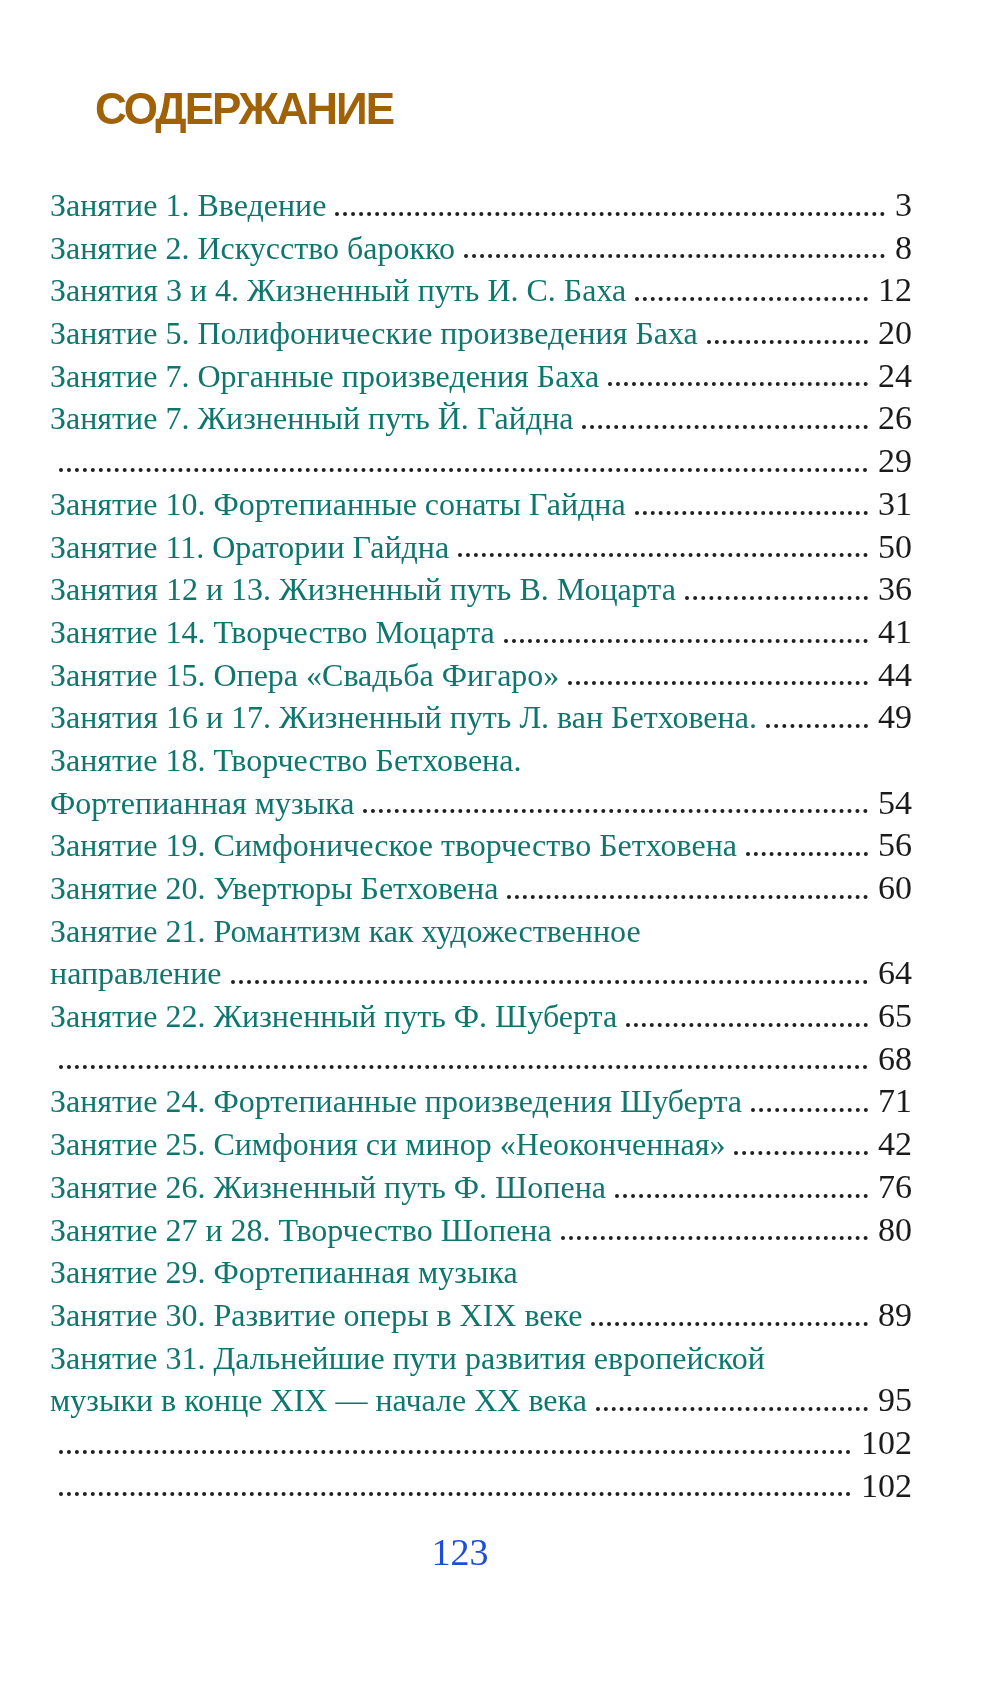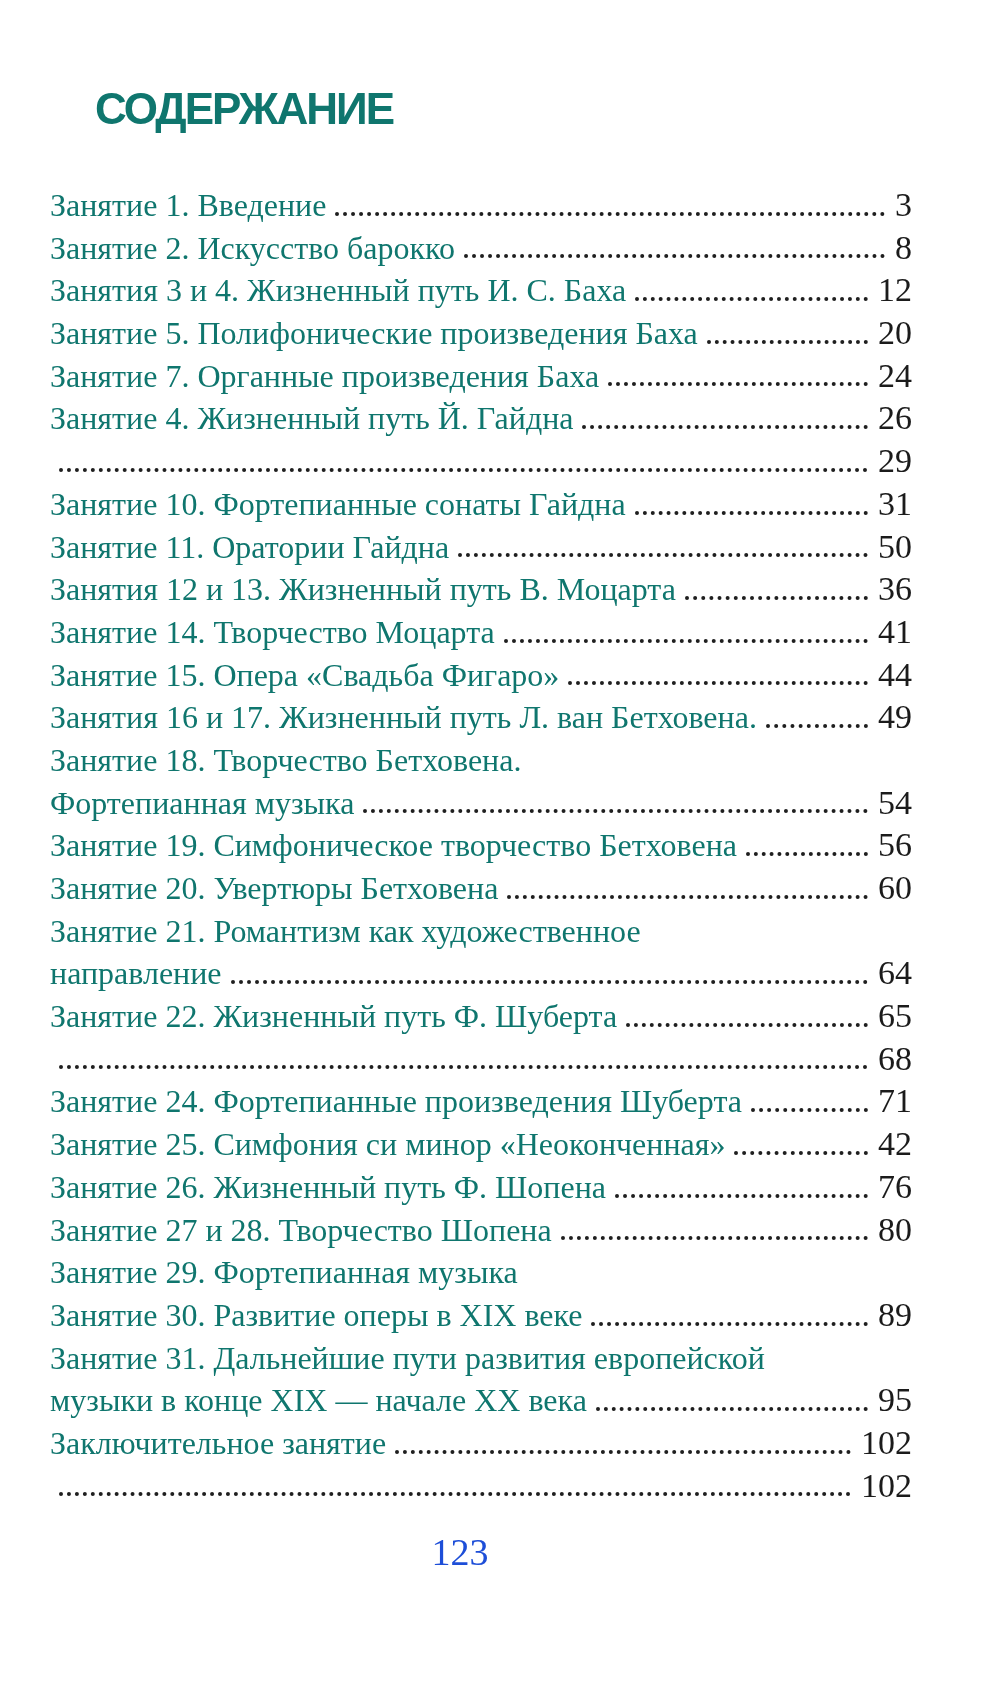--- a/index.html
+++ b/index.html
@@ -20,21 +20,21 @@
     height: 1690px;
     background: #ffffff;
   }
   .title {
     margin: 86px 0 0 95px;
     font-family: "Liberation Sans", sans-serif;
     font-weight: bold;
     font-size: 44px;
     line-height: 46px;
     letter-spacing: -2px;
-    color: #0f766e;
+    color: #a16207;
   }
   .toc {
     margin: 52px 88px 0 50px; 
   }
   .row {
     height: 42.7px;
     display: flex;
     align-items: stretch;
   }
   .row .t {
@@ -93,21 +93,21 @@
         <span class="t">Занятие 5. Полифонические произведения Баха</span>
         <span class="leader"></span>
         <span class="pg">20</span>
       </div>
       <div class="row">
         <span class="t">Занятие 7. Органные произведения Баха</span>
         <span class="leader"></span>
         <span class="pg">24</span>
       </div>
       <div class="row">
-        <span class="t">Занятие 4. Жизненный путь Й. Гайдна</span>
+        <span class="t">Занятие 7. Жизненный путь Й. Гайдна</span>
         <span class="leader"></span>
         <span class="pg">26</span>
       </div>
       <div class="row">
         <span class="leader"></span>
         <span class="pg">29</span>
       </div>
       <div class="row">
         <span class="t">Занятие 10. Фортепианные сонаты Гайдна</span>
         <span class="leader"></span>
@@ -203,21 +203,20 @@
       </div>
       <div class="row">
         <span class="t">Занятие 31. Дальнейшие пути развития европейской</span>
       </div>
       <div class="row">
         <span class="t">музыки в конце XIX — начале XX века</span>
         <span class="leader"></span>
         <span class="pg">95</span>
       </div>
       <div class="row">
-        <span class="t">Заключительное занятие</span>
         <span class="leader"></span>
         <span class="pg">102</span>
       </div>
       <div class="row">
         <span class="leader"></span>
         <span class="pg">102</span>
       </div>
     </div>
 
   <div class="footer-folio">123</div>

